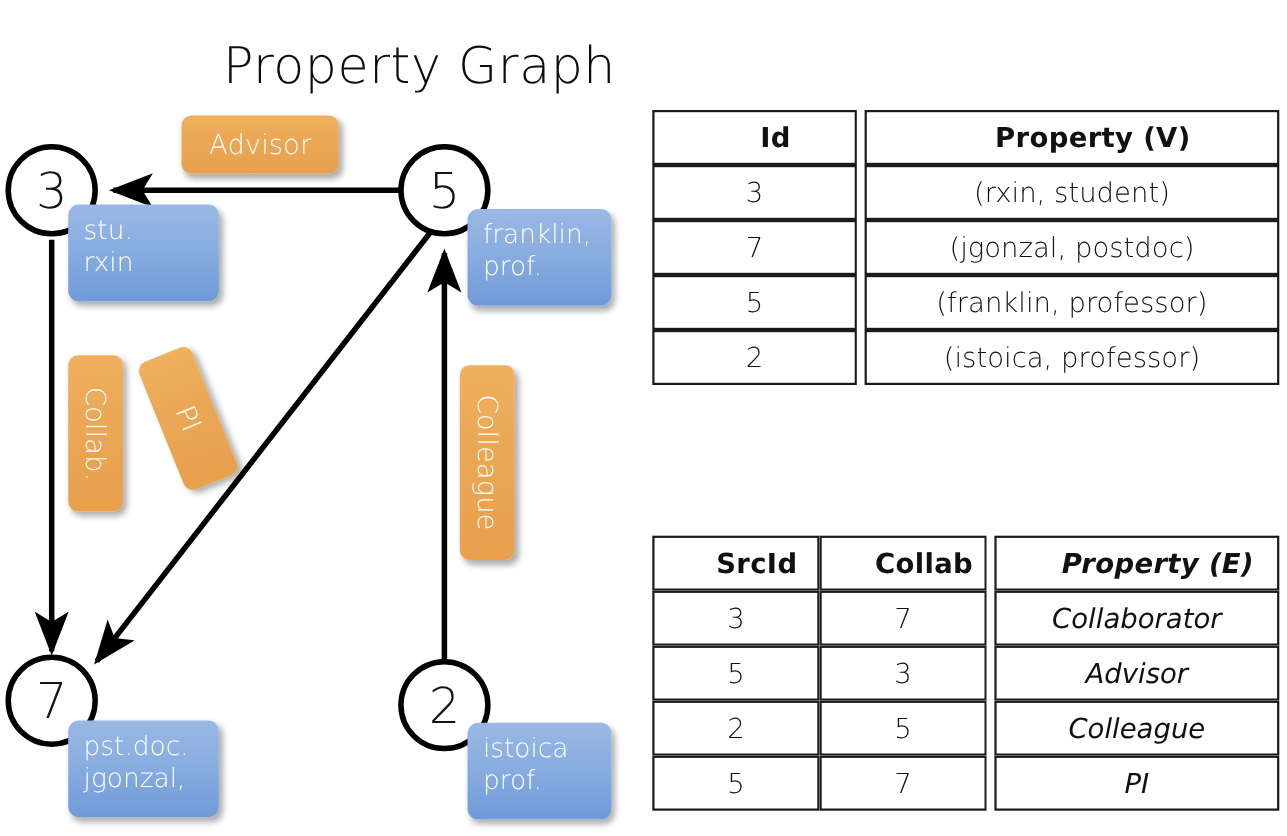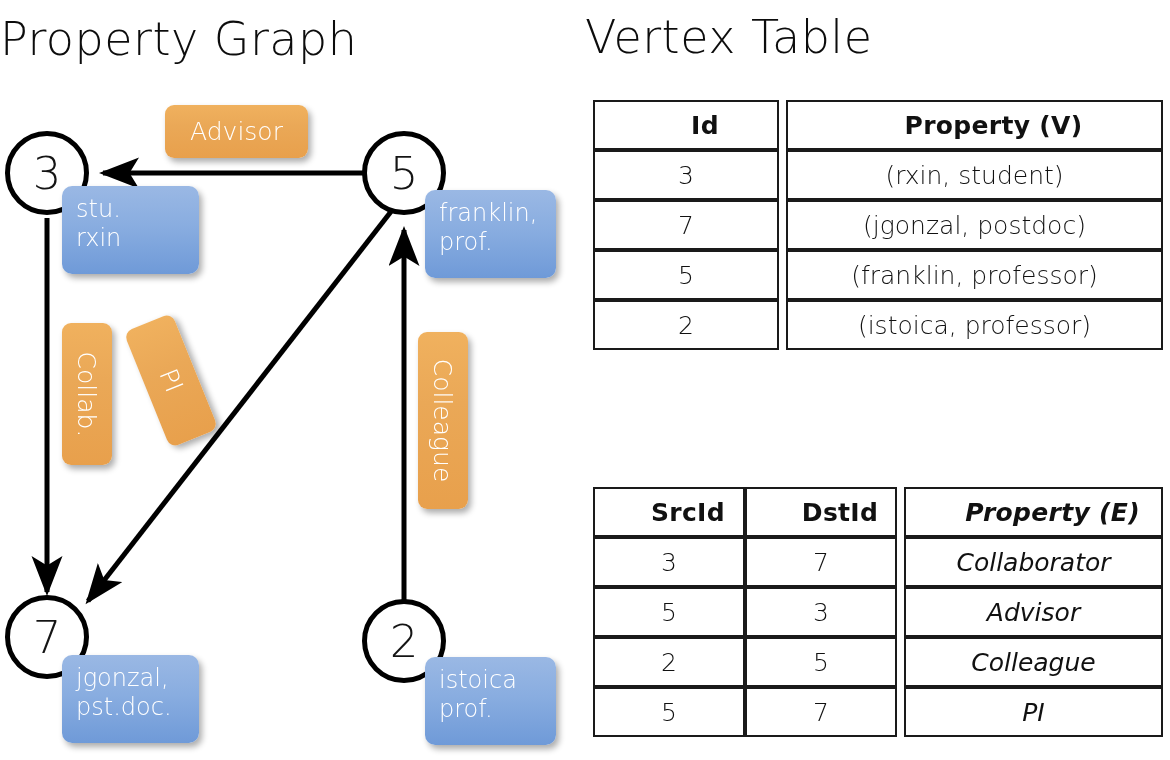--- a/index.html
+++ b/index.html
@@ -18,23 +18,24 @@
 
   
   .panel { position: absolute; }
 
   .big-title {
     font-family: "DejaVu Sans", sans-serif;
     font-weight: 300;
     font-size: 46px;
     letter-spacing: 0.5px;
     color: #0c0c0c;
-    text-align: left;
+    text-align: right;
     white-space: nowrap;
     line-height: 1;
+    margin-top: 20px;
   }
 
   
   #graph-panel {
     left: 0; top: 0;
     width: 585px; height: 760px;
   }
   #graph-title {
     position: absolute;
     left: 0; top: 16px; width: 560px;
@@ -163,22 +164,22 @@
     <div>stu.</div>
     <div>rxin</div>
   </div>
 
   <div class="prop-box" style="left:425px; top:190px; width:131px; height:88px;">
     <div>franklin,</div>
     <div>prof.</div>
   </div>
 
   <div class="prop-box" style="left:62px; top:655px; width:137px; height:88px;">
+    <div>pst.doc.</div>
     <div>jgonzal,</div>
-    <div>pst.doc.</div>
   </div>
 
   <div class="prop-box" style="left:425px; top:657px; width:131px; height:88px;">
     <div>istoica</div>
     <div>prof.</div>
   </div>
 
   <div class="edge-label" style="left:165px; top:105px; width:143px; height:53px; font-size:25px;">
     <span>Advisor</span>
   </div>
@@ -191,21 +192,20 @@
     <span style="transform:rotate(90deg);">PI</span>
   </div>
 
   <div class="edge-label" style="left:418px; top:332px; width:50px; height:177px; font-size:25px;">
     <span style="transform:rotate(90deg);">Colleague</span>
   </div>
 </div>
 
 <div class="panel" id="vertex-panel">
 
-  <div class="big-title" id="vertex-title">Vertex Table</div>
 
   <table class="grid" id="vertex-table">
     <colgroup>
       <col style="width:186px;">
       <col class="gapcol" style="width:7px;">
       <col style="width:377px;">
     </colgroup>
     <thead>
       <tr>
         <th>Id</th>
@@ -244,21 +244,21 @@
   <table class="grid" id="edge-table">
     <colgroup>
       <col style="width:152px;">
       <col style="width:152px;">
       <col class="gapcol" style="width:7px;">
       <col style="width:259px;">
     </colgroup>
     <thead>
       <tr>
         <th>SrcId</th>
-        <th>DstId</th>
+        <th>Collab</th>
         <td class="gapcol"></td>
         <th class="prop-e">Property (E)</th>
       </tr>
     </thead>
     <tbody>
       <tr>
         <td>3</td>
         <td>7</td>
         <td class="gapcol"></td>
         <td class="prop-e">Collaborator</td>

